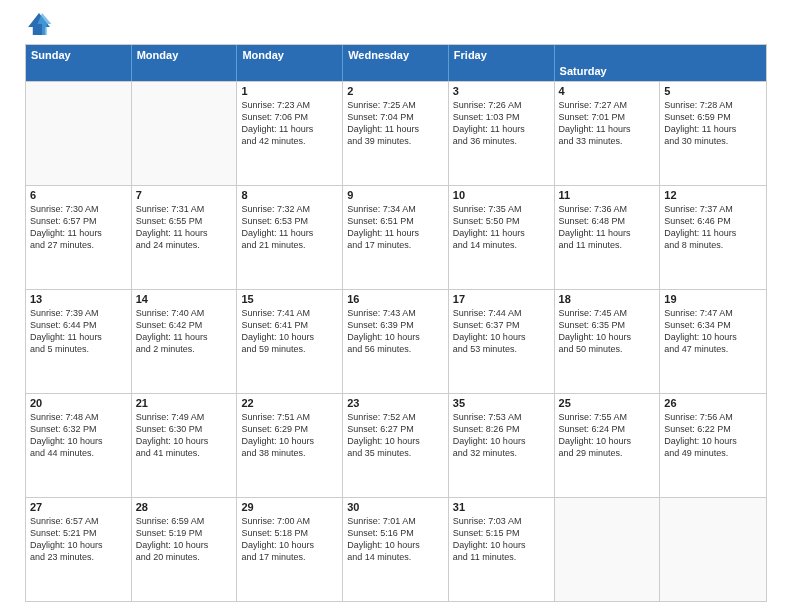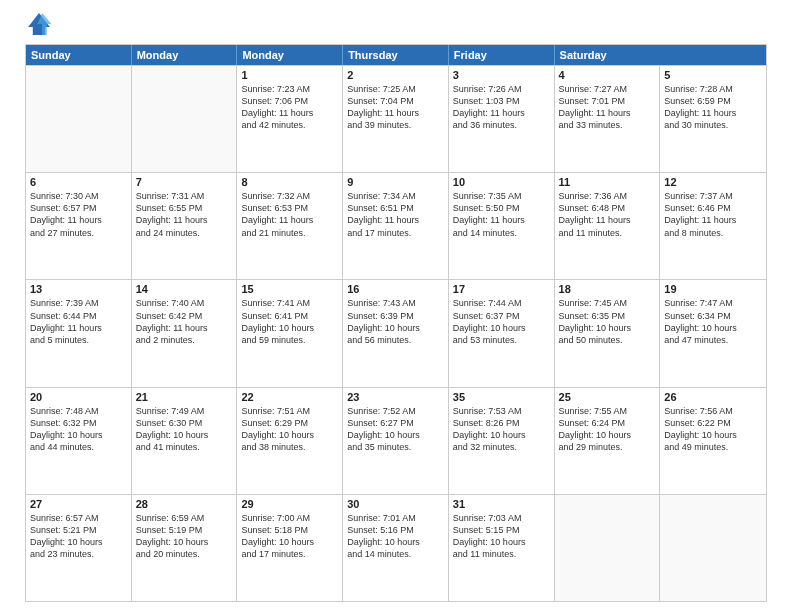--- a/index.html
+++ b/index.html
@@ -65,21 +65,21 @@
       background: #2a6db5;
     }
     .cal-header-cell {
       color: #fff;
       font-size: 11px;
       font-weight: bold;
       padding: 4px 5px;
       border-right: 1px solid #5a9fd4;
       text-align: left;
     }
-    .cal-header-cell:last-child { border-right: none; }
+    .cal-header-cell:last-child { border-right: none; margin-top: 16px; }
     .cal-body {
       flex: 1;
       display: flex;
       flex-direction: column;
     }
     .cal-row {
       display: grid;
       grid-template-columns: repeat(7, 1fr);
       flex: 1;
       border-top: 1px solid #ccc;
@@ -127,21 +127,21 @@
       <div class="month-title"></div>
       <div class="location"></div>
     </div>
   </div>
 
   <div class="calendar">
     <div class="cal-header-row">
     <div class="cal-header-cell">Sunday</div>
         <div class="cal-header-cell">Monday</div>
         <div class="cal-header-cell">Monday</div>
-        <div class="cal-header-cell">Thursday</div>
+        <div class="cal-header-cell">Wednesday</div>
         <div class="cal-header-cell">Friday</div>
         <div class="cal-header-cell">Saturday</div>
       </div>
     <div class="cal-body">
     <div class="cal-row">
           <div class="cal-cell empty"></div>
           <div class="cal-cell empty"></div>
           <div class="cal-cell">
             <div class="day-num">1</div>
             <div class="cell-line">Sunrise: 7:23 AM</div>

